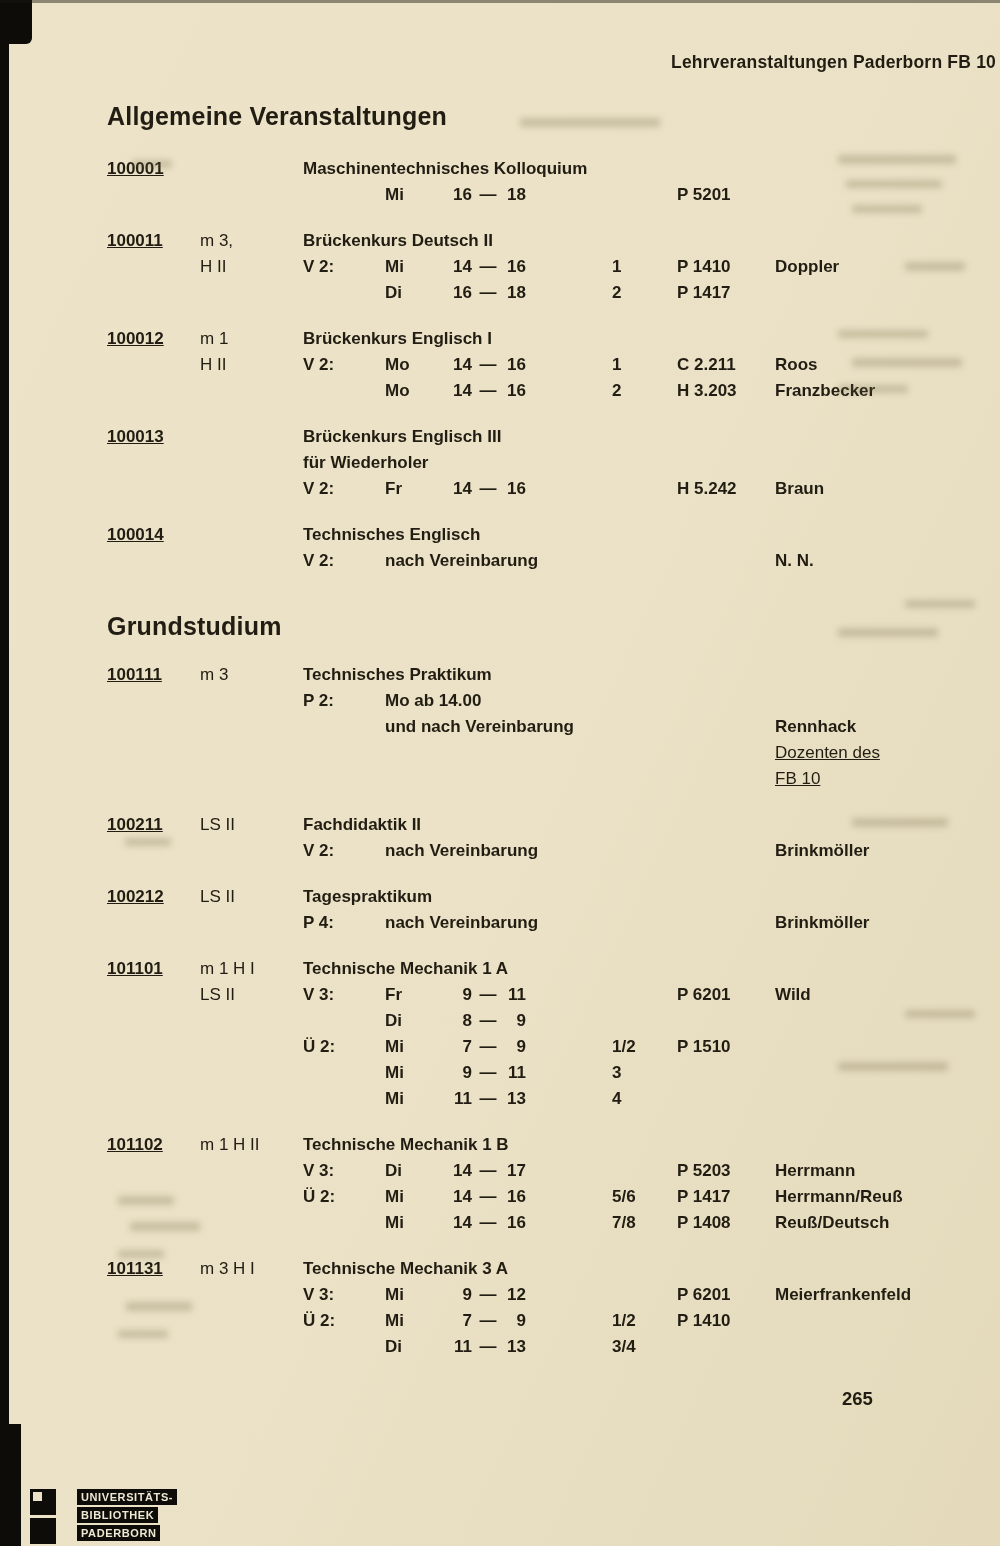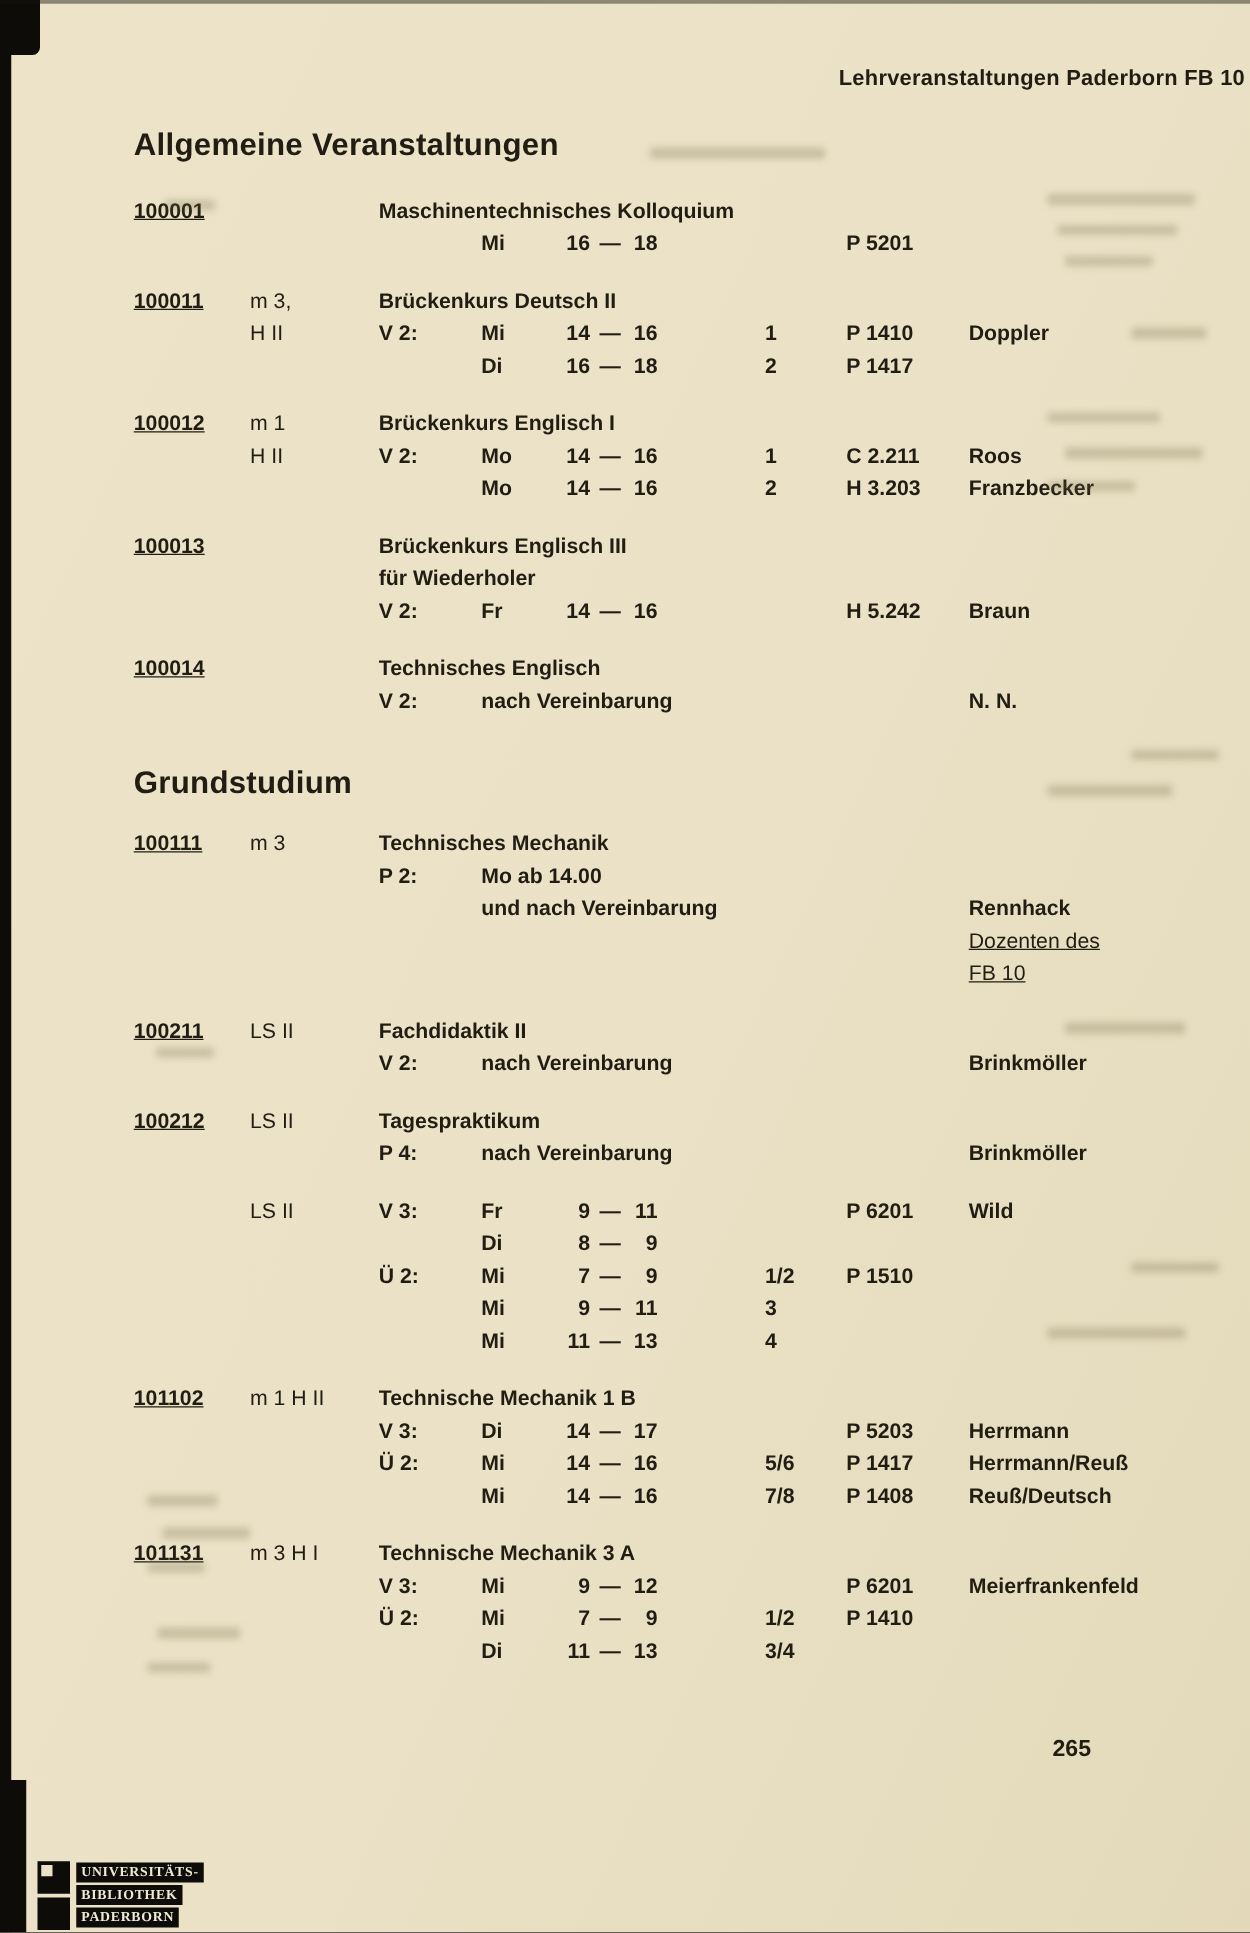--- a/index.html
+++ b/index.html
@@ -45,21 +45,21 @@
   .c-time{grid-column:5;white-space:nowrap;}
   .c-grp{grid-column:6;}
   .c-room{grid-column:7;white-space:nowrap;}
   .c-lect{grid-column:8;white-space:nowrap;}
   .c-lect.plain{font-weight:400;text-decoration:underline;}
   .t-a,.t-b{display:inline-block;width:22px;text-align:right;}
   .t-dash{display:inline-block;width:32px;text-align:center;}
 
   .page-number{position:absolute;left:842px;top:1388px;font-size:18.5px;font-weight:700;}
 
-  .watermark{position:absolute;left:30px;top:1489px;display:flex;gap:5px;align-items:flex-end;font-family:Liberation Serif, serif;}
+  .watermark{position:absolute;left:30px;top:1489px;display:flex;gap:21px;align-items:flex-start;}
   .wm-squares{display:flex;flex-direction:column;gap:3px;}
   .wm-sq{width:26px;height:26px;background:#0d0c09;position:relative;}
   .wm-sq.inner::after{content:"";position:absolute;left:3px;top:3px;width:9px;height:9px;background:#eae1c6;}
   .wm-line{
     background:#0d0c09;color:#efe8d2;font-size:11px;font-weight:700;
     line-height:13px;padding:2px 4px 1px 4px;margin-bottom:2px;width:max-content;letter-spacing:.6px;
   }
 
   .st{position:absolute;background:rgba(112,102,66,.28);filter:blur(3px);border-radius:2px;pointer-events:none;}
 </style>
@@ -161,21 +161,21 @@
             <span class="c-lect">N. N.</span>
           </div>
         </div>
       </section>
       <section class="section">
         <h1 class="section-heading">Grundstudium</h1>
         <div class="entry">
           <div class="row">
             <span class="c-id">100111</span>
             <span class="c-qual">m 3</span>
-            <span class="c-title">Technisches Mechanik</span>
+            <span class="c-title">Technisches Praktikum</span>
           </div>
           <div class="row">
             <span class="c-type">P 2:</span>
             <span class="c-day">Mo ab 14.00</span>
           </div>
           <div class="row">
             <span class="c-day">und nach Vereinbarung</span>
             <span class="c-lect">Rennhack</span>
           </div>
           <div class="row">
@@ -203,20 +203,25 @@
             <span class="c-qual">LS II</span>
             <span class="c-title">Tagespraktikum</span>
           </div>
           <div class="row">
             <span class="c-type">P 4:</span>
             <span class="c-day">nach Vereinbarung</span>
             <span class="c-lect">Brinkmöller</span>
           </div>
         </div>
         <div class="entry">
+          <div class="row">
+            <span class="c-id">101101</span>
+            <span class="c-qual">m 1 H I</span>
+            <span class="c-title">Technische Mechanik 1 A</span>
+          </div>
           <div class="row">
             <span class="c-qual">LS II</span>
             <span class="c-type">V 3:</span>
             <span class="c-day">Fr</span>
             <span class="c-time"><span class="t-a">9</span><span class="t-dash">—</span><span class="t-b">11</span></span>
             <span class="c-room">P 6201</span>
             <span class="c-lect">Wild</span>
           </div>
           <div class="row">
             <span class="c-day">Di</span>

